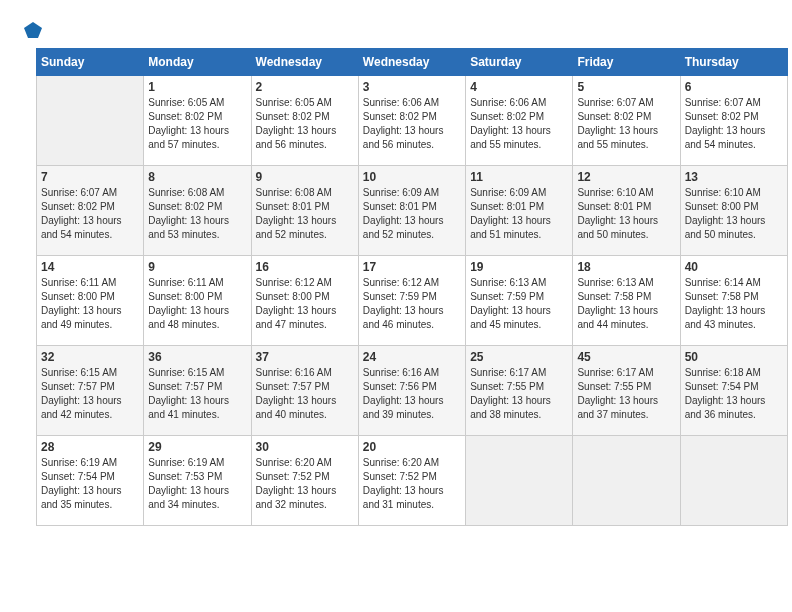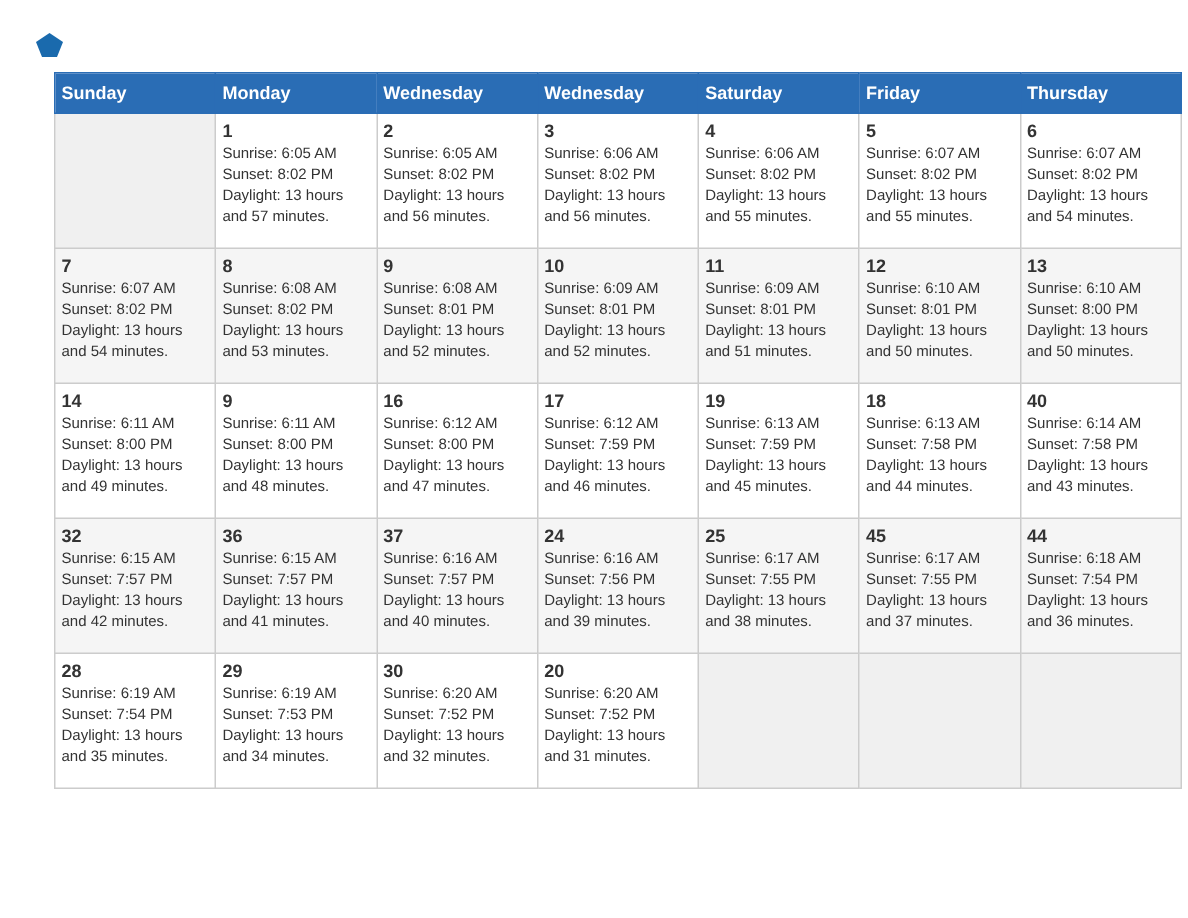--- a/index.html
+++ b/index.html
@@ -231,21 +231,21 @@
         </td>
         <td>
           <span class="day-number">25</span>
           <div class="day-info">Sunrise: 6:17 AM<br>Sunset: 7:55 PM<br>Daylight: 13 hours and 38 minutes.</div>
         </td>
         <td>
           <span class="day-number">45</span>
           <div class="day-info">Sunrise: 6:17 AM<br>Sunset: 7:55 PM<br>Daylight: 13 hours and 37 minutes.</div>
         </td>
         <td>
-          <span class="day-number">44</span>
+          <span class="day-number">50</span>
           <div class="day-info">Sunrise: 6:18 AM<br>Sunset: 7:54 PM<br>Daylight: 13 hours and 36 minutes.</div>
         </td>
       </tr>
       <tr>
         <td>
           <span class="day-number">28</span>
           <div class="day-info">Sunrise: 6:19 AM<br>Sunset: 7:54 PM<br>Daylight: 13 hours and 35 minutes.</div>
         </td>
         <td>
           <span class="day-number">29</span>

